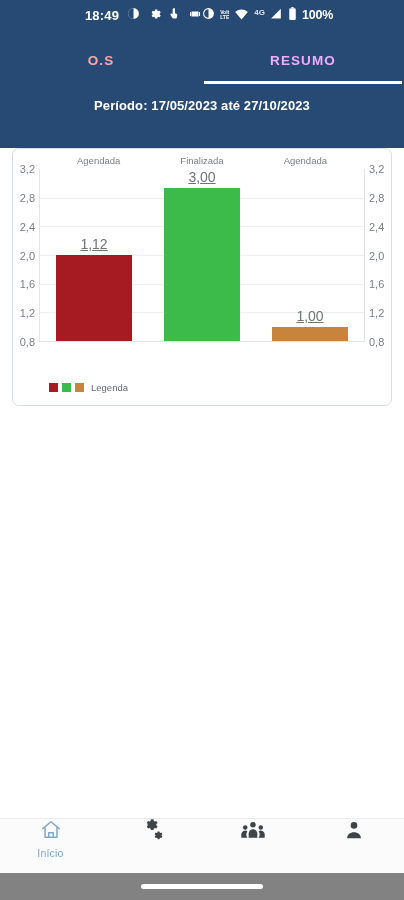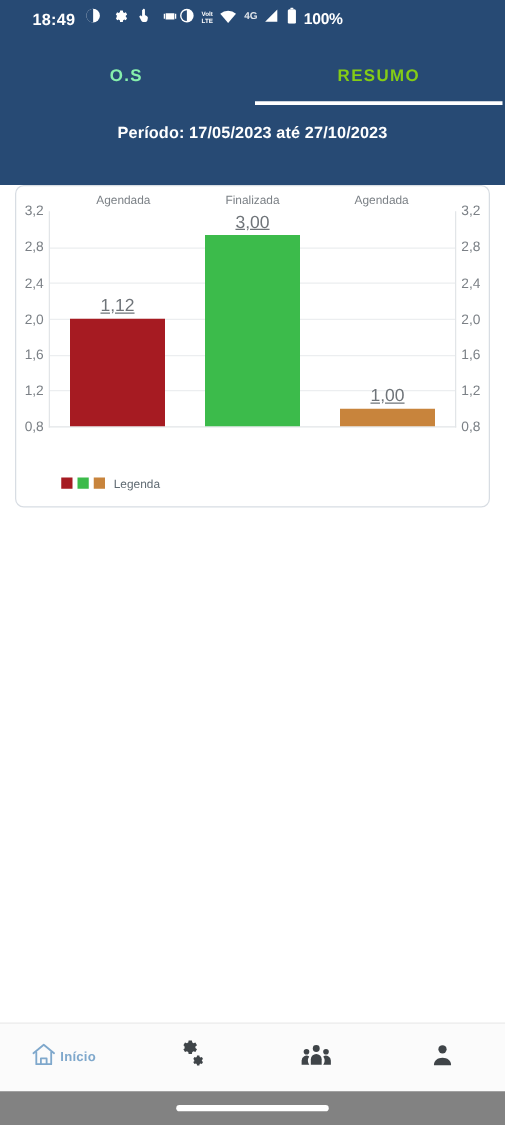--- a/index.html
+++ b/index.html
@@ -22,21 +22,21 @@
     width: 404px;
     height: 148px;
     position: relative;
   }
 
   
   .statusbar {
     height: 30px;
     display: flex;
     align-items: center;
-    justify-content: flex-start;
+    justify-content: center;
     padding: 0 12px 0 26px;
     color: #ffffff;
   }
   .status-left {
     display: flex;
     align-items: center;
     gap: 8px;
   }
   .status-right {
     display: flex;
@@ -78,26 +78,26 @@
     display: flex;
     height: 48px;
     margin-top: 6px;
   }
   .tab {
     flex: 1;
     display: flex;
     align-items: center;
     justify-content: center;
     position: relative;
-    color: #86efac;
+    color: #fca5a5;
     font-size: 13.5px;
     font-weight: bold;
     letter-spacing: 1.1px;
   }
-  .tab.active { color: #84cc16; }
+  .tab.active { color: #f0abfc; }
   .tab.active::after {
     content: "";
     position: absolute;
     left: 2px;
     right: 2px;
     bottom: 0;
     height: 3px;
     background: #ffffff;
   }
 
@@ -209,20 +209,21 @@
     margin-bottom: 3px;
     text-decoration: underline;
   }
 
   
   .legend {
     position: absolute;
     left: 36px;
     bottom: 12px;
     display: flex;
+    align-items: center;
     gap: 4px;
   }
   .legend-swatch {
     width: 9px;
     height: 9px;
     display: inline-block;
   }
   .legend-label {
     font-size: 9.5px;
     color: #5f6a72;
@@ -236,26 +237,25 @@
     bottom: 27px;
     width: 404px;
     height: 55px;
     background: #fbfbfb;
     border-top: 1px solid #ececec;
     display: flex;
   }
   .nav-item {
     flex: 1;
     display: flex;
-    flex-direction: row;
-    align-items: center;
-    justify-content: center;
+    flex-direction: column;
+    align-items: center;
+    justify-content: flex-start;
     gap: 2px;
     color: #3f4448;
-    font-weight: bold;
   }
   .nav-item.active { color: #7fa8cc; }
   .nav-label {
     font-size: 10.5px;
     letter-spacing: 0.2px;
   }
 
   
   .gesture-zone {
     position: absolute;

